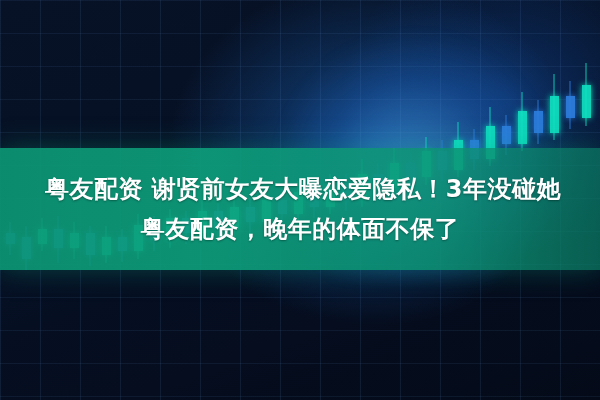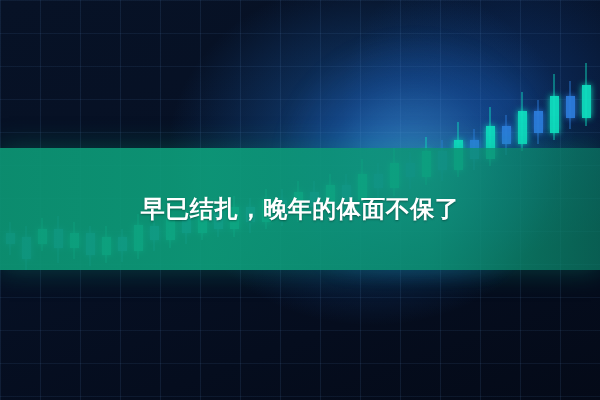--- a/index.html
+++ b/index.html
@@ -249,16 +249,17 @@
         <div class="body" style="top: 14.8px; height: 22.2px; background: rgb(45, 127, 224); box-shadow: rgb(45, 127, 224) 0px 0px 6px; opacity: 0.92;"></div>
       </div>
       <div class="candle" style="left: 581.5px; top: 62.7px; width: 9px; height: 62.9px;">
         <div class="wick" style="top: 0px; height: 62.9px; background: rgb(15, 227, 194); opacity: 0.85;"></div>
         <div class="body" style="top: 22.2px; height: 33.3px; background: rgb(15, 227, 194); box-shadow: rgb(15, 227, 194) 0px 0px 6px; opacity: 0.92;"></div>
       </div>
     </div>
 
   <div class="text-band"></div>
   <div class="text-lines">
-    <div class="tline">早已结扎，晚年的体面不保了</div>
+    <div class="tline first">粤友配资 谢贤前女友大曝恋爱隐私！3年没碰她</div>
+    <div class="tline">粤友配资，晚年的体面不保了</div>
   </div>
 
 </div>
 
 </body></html>

